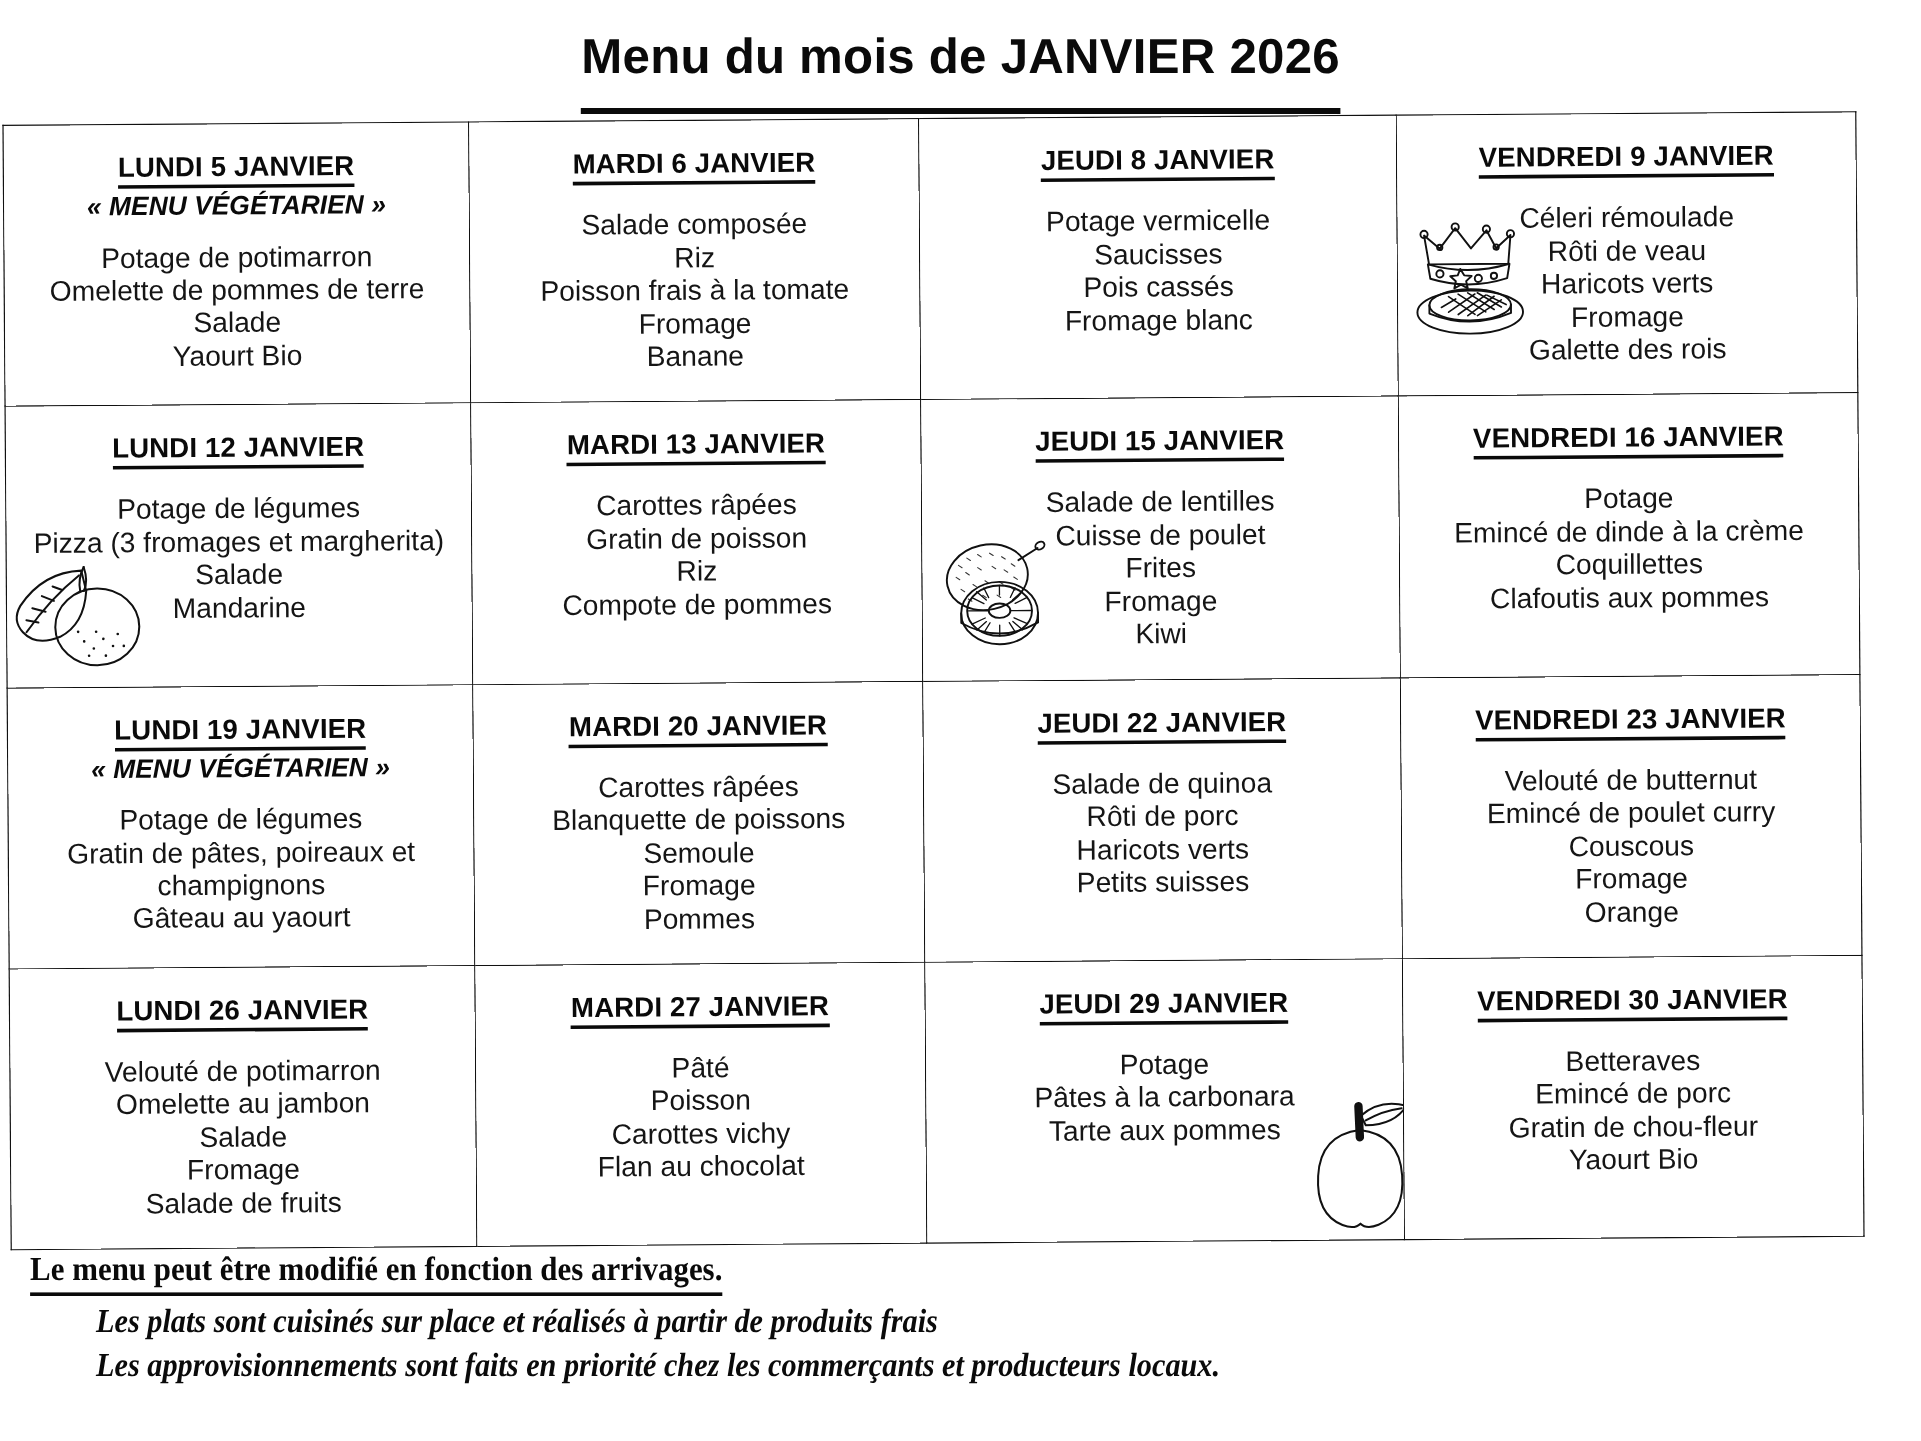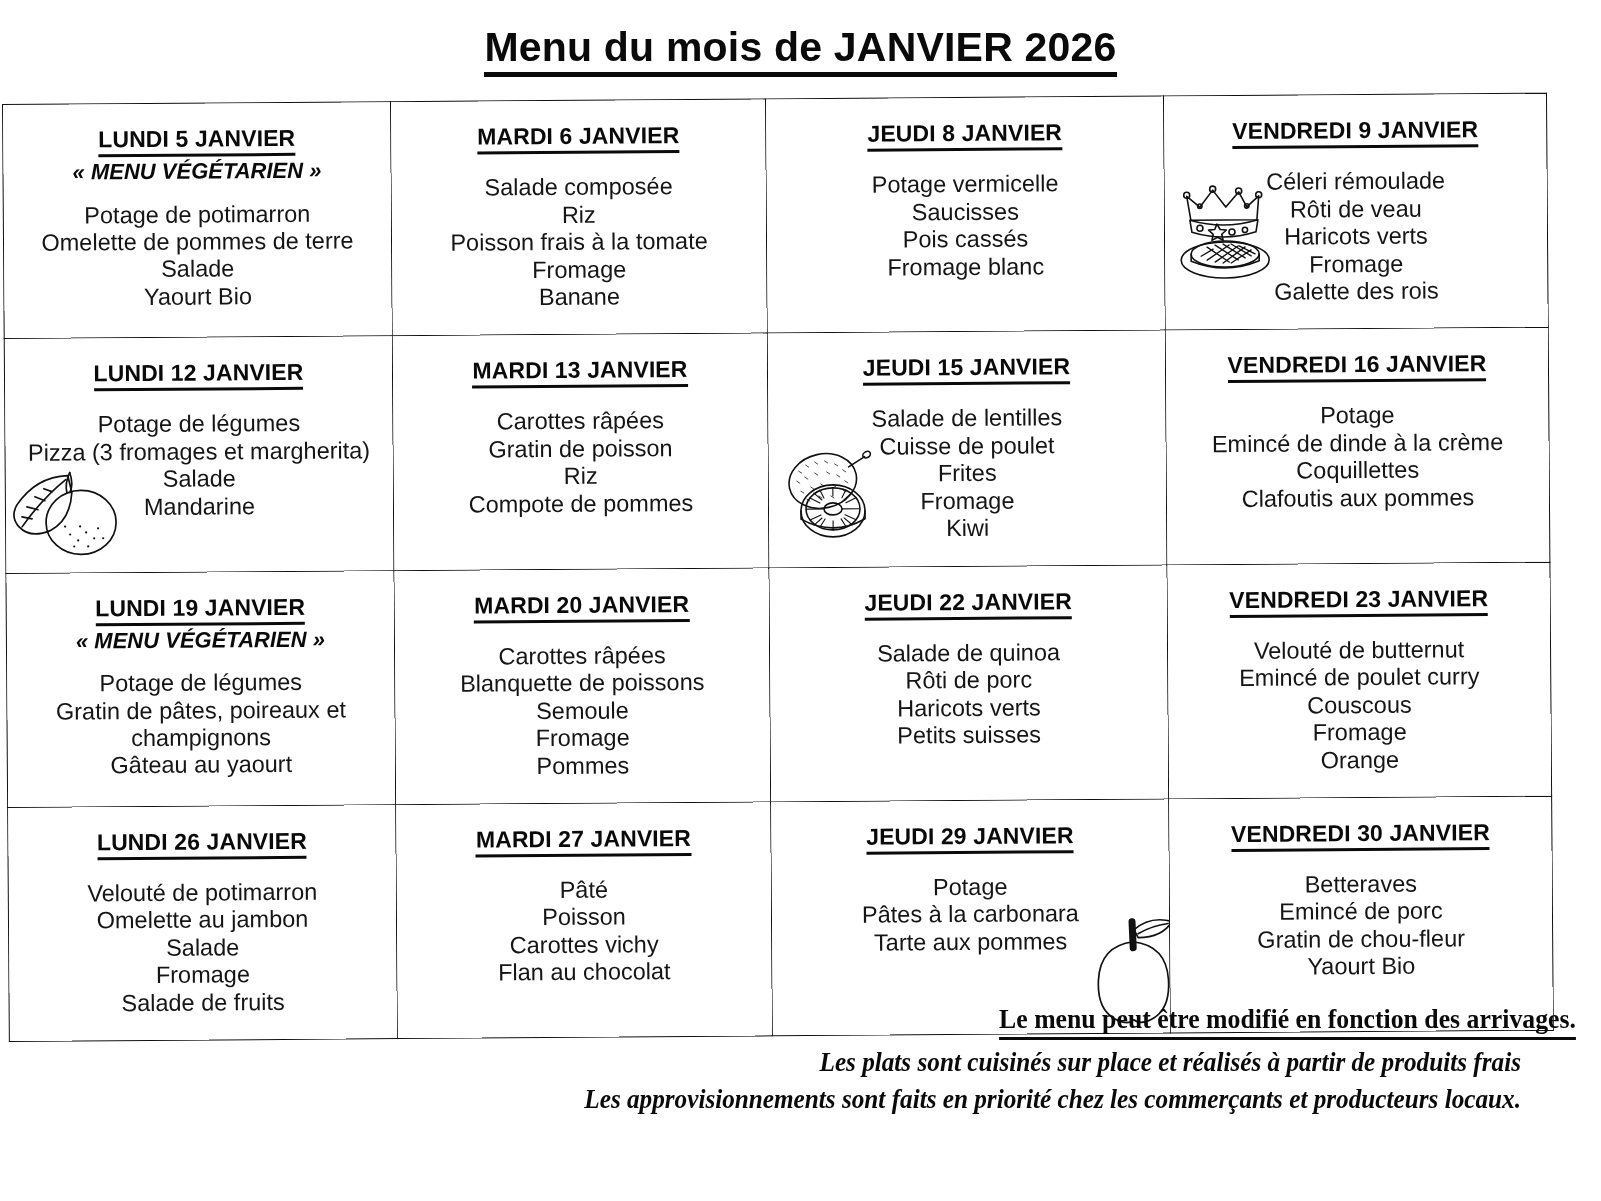--- a/index.html
+++ b/index.html
@@ -26,21 +26,21 @@
     text-align: center;
   }
   #title {
     display: inline-block;
     font-family: "Liberation Sans", sans-serif;
     font-weight: bold;
     font-size: 41px;
     letter-spacing: 0.2px;
     color: #0a0a0a;
     border-bottom: 5px solid #0a0a0a;
-    padding-bottom: 1px;
+    padding-bottom: 19px;
     line-height: 1.15;
   }
 
   
   #table-skew {
     position: absolute;
     top: 104px;
     left: 2px;
     width: 1540px;
     height: 938px;
@@ -115,23 +115,23 @@
   .illus svg { display: block; }
   .illus-galette { left: 8px;  top: 78px;  width: 108px; height: 108px; }
   .illus-mandarine { left: 2px; top: 120px; width: 120px; height: 105px; }
   .illus-kiwi { left: 6px; top: 108px; width: 110px; height: 100px; }
   .illus-apple { left: 316px; top: 108px; width: 90px; height: 118px; }
 
   
   #footer {
     position: absolute;
     left: 0;
-    top: 1002px;
+    top: 1042px;
     width: 1601px;
-    text-align: right;
+    text-align: left;
     font-family: "Liberation Serif", serif;
   }
   #footer .f1 {
     display: inline-block;
     font-weight: bold;
     font-size: 28px;
     line-height: 1.2;
     border-bottom: 3px solid #0a0a0a;
     padding-bottom: 1px;
     transform: scaleX(0.92);

